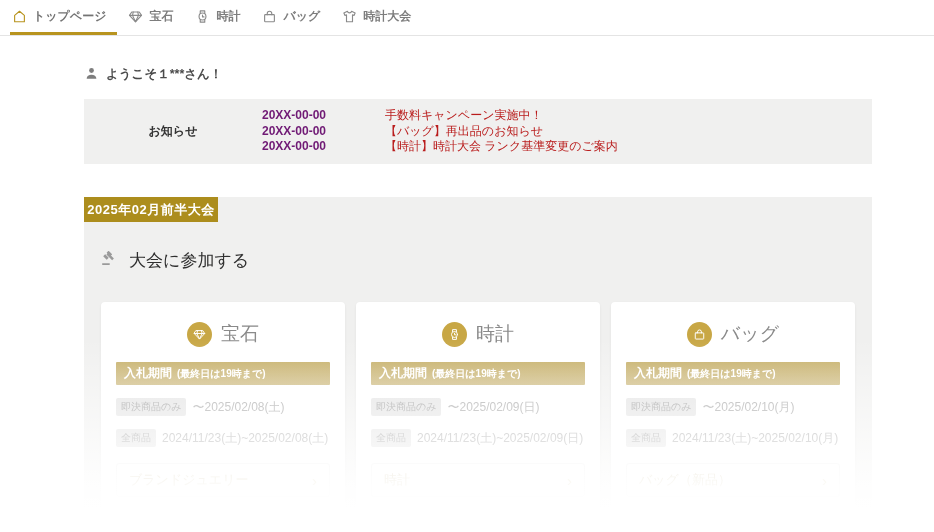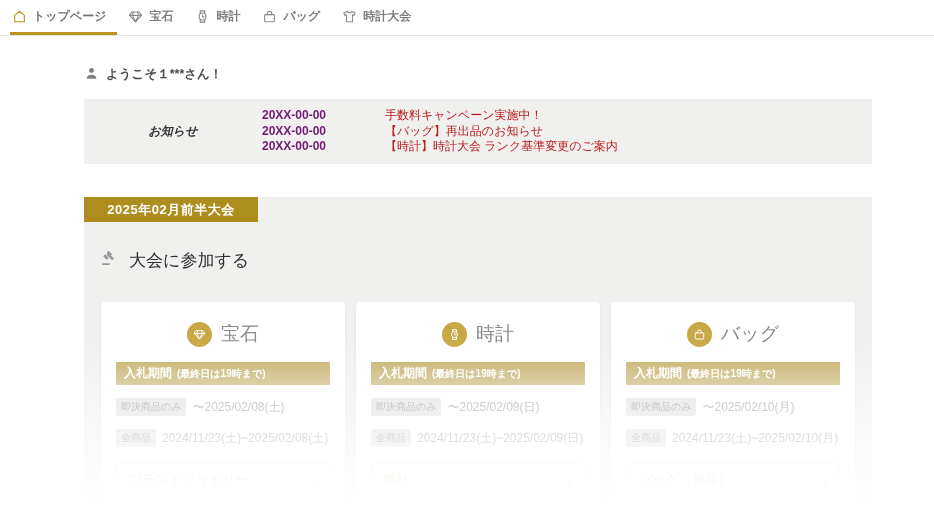--- a/index.html
+++ b/index.html
@@ -34,34 +34,34 @@
     font-size:12.5px; font-weight:bold; color:#4a4a4a;
   }
 
   
   .notice {
     position:absolute; left:84px; top:99px; width:788px; height:65px;
     background:#f0f0ef; display:flex; align-items:center;
   }
   .notice-label {
     width:178px; text-align:center;
-    font-size:12px; font-weight:bold; color:#333;font-style:italic;
+    font-size:12px; font-weight:bold; color:#333;
   }
   .notice-rows { flex:1; }
   .notice-row { display:flex; line-height:15.5px; font-size:12px; }
   .notice-date { width:123px; font-weight:bold; color:#701a75; }
   .notice-title { color:#b91c1c; cursor:pointer; }
 
   
   .panel {
     position:absolute; left:84px; top:197px; width:788px; height:335px;
     background:#f0f0ef;
   }
   .banner {
-    position:absolute; left:0; top:0; width:174px; height:25px;
+    position:absolute; left:0; top:0; width:134px; height:25px;
     background:#ac8d1d; color:#fff;
     font-size:13px; font-weight:bold;
     display:flex; align-items:center; justify-content:center;
     letter-spacing:0.5px;
   }
   .panel-heading {
     position:absolute; left:16px; top:52px;
     display:flex; align-items:center; gap:12px;
     font-size:17px; font-weight:500; color:#2f2f2f;
   }

